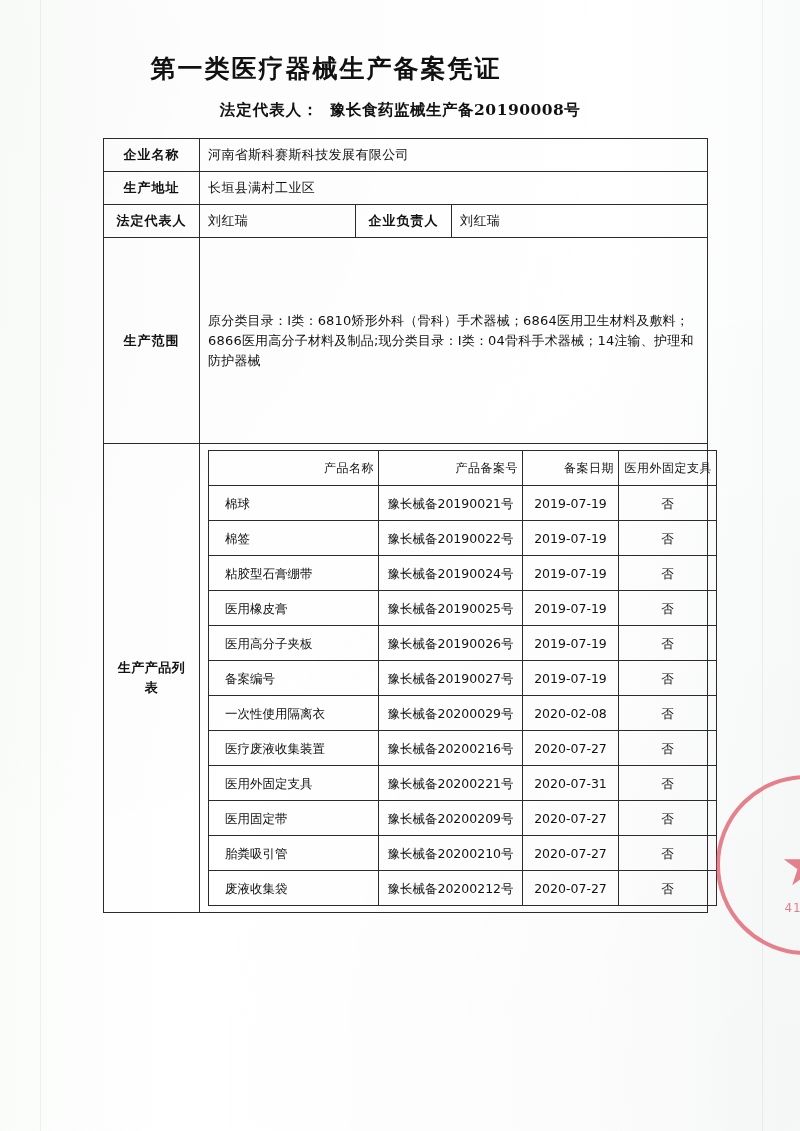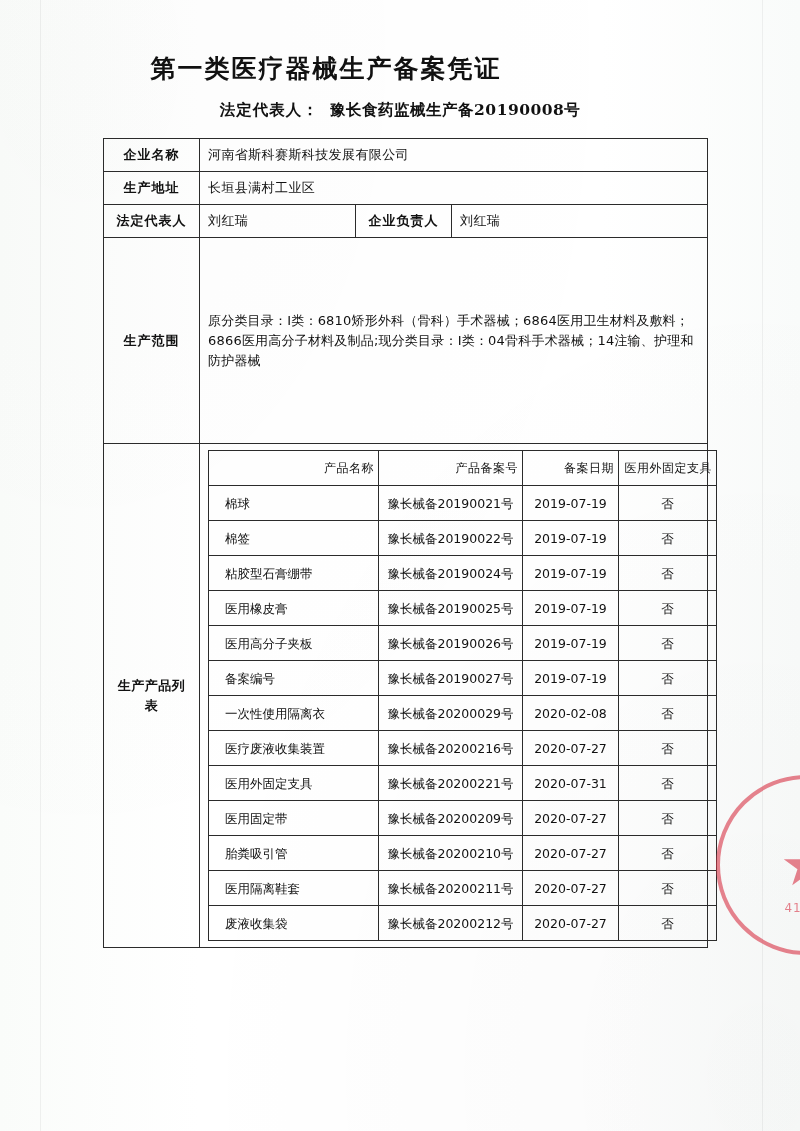--- a/index.html
+++ b/index.html
@@ -290,26 +290,20 @@
                 <td class="c">2020-07-27</td>
                 <td class="c">否</td>
               </tr>
               <tr>
                 <td class="name">胎粪吸引管</td>
                 <td class="c">豫长械备20200210号</td>
                 <td class="c">2020-07-27</td>
                 <td class="c">否</td>
               </tr>
               <tr>
-                <td class="name">医用隔离鞋套</td>
-                <td class="c">豫长械备20200211号</td>
-                <td class="c">2020-07-27</td>
-                <td class="c">否</td>
-              </tr>
-              <tr>
                 <td class="name">废液收集袋</td>
                 <td class="c">豫长械备20200212号</td>
                 <td class="c">2020-07-27</td>
                 <td class="c">否</td>
               </tr>
             </tbody>
           </table>
         </td>
       </tr>
     </tbody>

